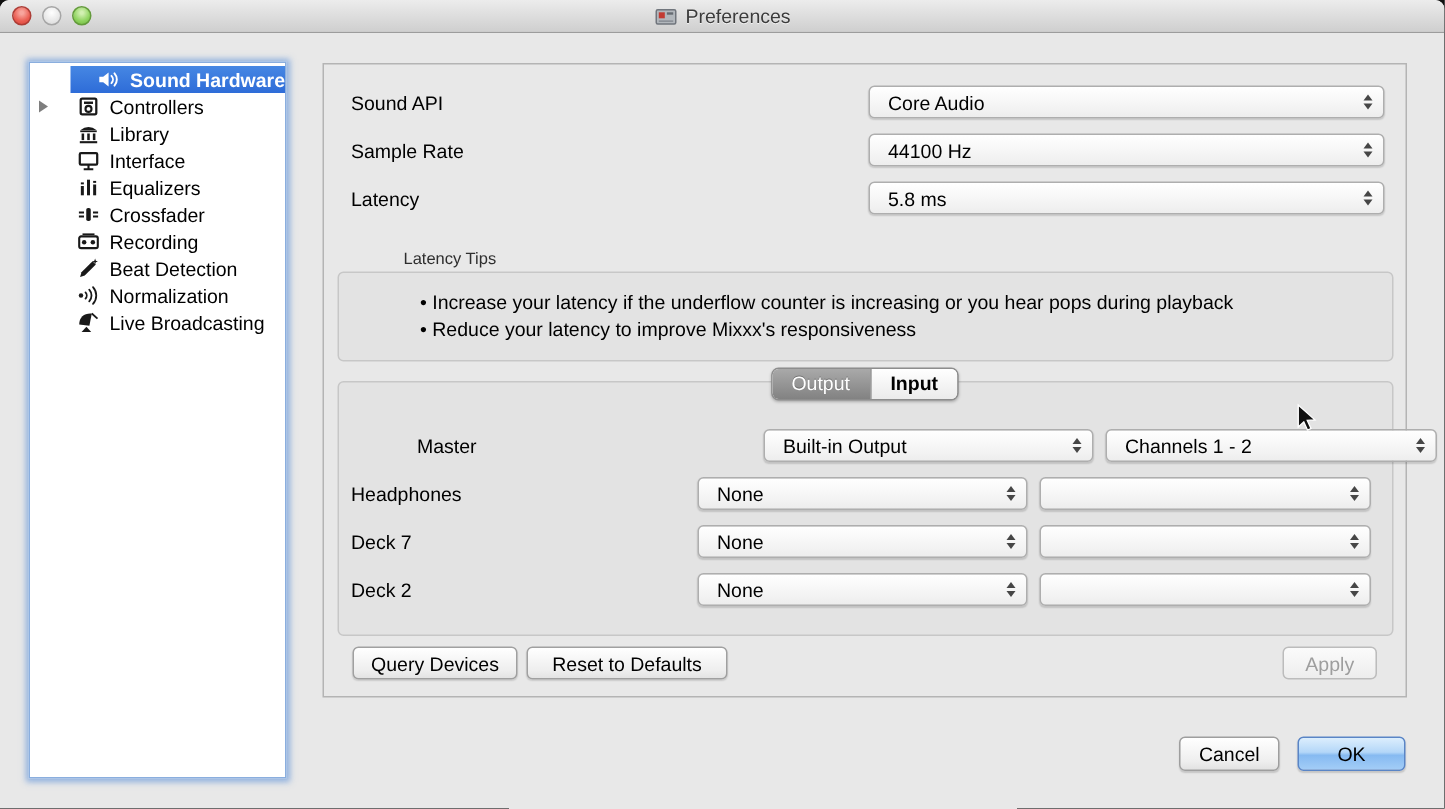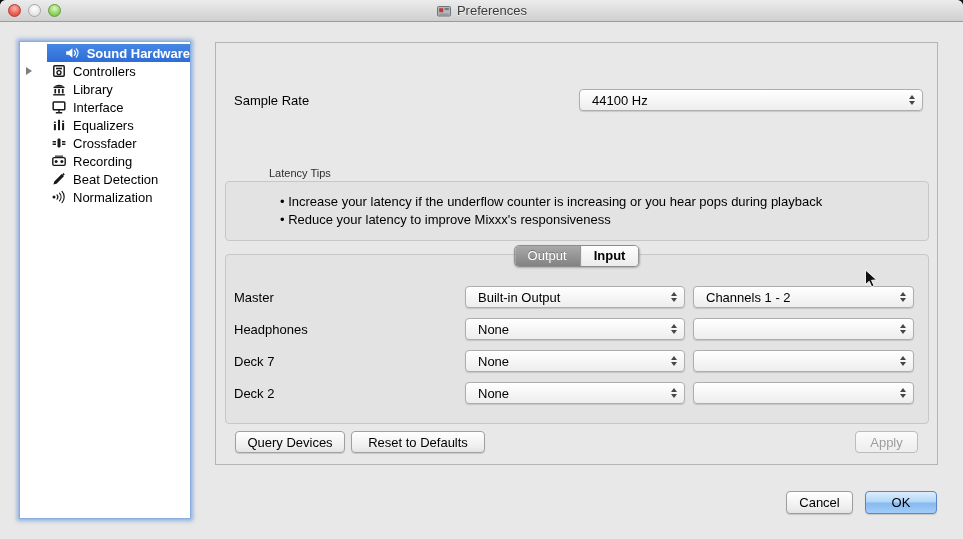--- a/index.html
+++ b/index.html
@@ -65,21 +65,21 @@
   .tip::before { content:"• "; }
   .io-box { position:absolute; left:9px; right:8px; top:211px; height:170px;
     background:#e3e3e3; border:1px solid #c7c7c7; border-radius:4px; }
   .segctl { position:absolute; top:202px; left:50%; transform:translateX(-50%);
     display:flex; border:1px solid #8d8d8d; border-radius:5px; overflow:hidden;
     box-shadow:0 1px 2px rgba(0,0,0,.25); z-index:2; background:#fff; }
   .seg { height:20px; line-height:20px; padding:0 13px; background:linear-gradient(#ffffff,#ebebeb); }
   .seg + .seg { border-left:1px solid #8d8d8d;font-weight:bold; }
   .seg.selected { background:linear-gradient(#a9a9a9,#828282); color:#fff; text-shadow:0 -1px 0 rgba(0,0,0,.3); }
   .io-row { position:absolute; left:18px; right:15px; height:22px; display:flex; align-items:center; }
-  .io-row-0 { top:243px; } .io-row-1 { top:275px; } .io-row-2 { top:307px; } .io-row-3 { top:339px; }
+  .io-row-0 { top:243px;margin-left:44px; } .io-row-1 { top:275px; } .io-row-2 { top:307px; } .io-row-3 { top:339px; }
   .dd-dev { left:231px; top:0; width:220px; }   
   .dd-chan { left:459px; top:0; width:221px; }
   .pbtn { position:absolute; height:22px; display:flex; align-items:center; justify-content:center;
     border:1px solid #a0a0a0; border-radius:4px;
     background:linear-gradient(#ffffff,#eeeeee 75%,#e3e3e3); box-shadow:0 1px 1px rgba(0,0,0,.13); }
   .btn-query { left:19px; top:388px; width:110px; }
   .btn-reset { left:135px; top:388px; width:134px; }
   .btn-apply { left:639px; top:388px; width:63px; color:#9e9e9e; border-color:#bcbcbc;
     background:linear-gradient(#fbfbfb,#ededed); box-shadow:none; }
   
@@ -222,36 +222,67 @@
       <span class="icn">
         <svg viewBox="0 0 16 16" width="16" height="16">
             <circle cx="3" cy="8" r="1.5" fill="currentColor"></circle>
             <path d="M6 5.9a3.1 3.1 0 010 4.2M8.5 4.1a5.8 5.8 0 010 7.8M11 2.4a8.3 8.3 0 010 11.2" stroke="currentColor" stroke-width="1.2" fill="none" stroke-linecap="round"></path>
           </svg>
       </span>
       <span class="slabel">Normalization</span>
     </div>
 
 
+    <div class="srow">
+      <span class="disc"></span>
+      <span class="icn">
+        <svg viewBox="0 0 16 16" width="16" height="16">
+            <path d="M1.8 9.4 C1.8 4.2 5.4 1.6 10.2 2 L8.6 10.2 Z" fill="currentColor"></path>
+            <path d="M10.2 2 L14 5.4" stroke="currentColor" stroke-width="1.2"></path>
+            <path d="M6.6 10.8 L9.8 14.4 H3.4 Z" fill="currentColor"></path>
+          </svg>
+      </span>
+      <span class="slabel">Live Broadcasting</span>
+    </div>
   </div>
 
   <div class="panel">
 
+    <div class="form-row row-api">
+      <span>Sound API</span>
+      <div class="dropdown dd-top">
+        <span>Core Audio</span>
+        <span class="dd-arrows">
+            <span class="arr-up"></span>
+            <span class="arr-dn"></span>
+          </span>
+      </div>
+    </div>
 
     <div class="form-row row-rate">
       <span>Sample Rate</span>
       <div class="dropdown dd-top">
         <span>44100 Hz</span>
         <span class="dd-arrows">
             <span class="arr-up"></span>
             <span class="arr-dn"></span>
           </span>
       </div>
     </div>
 
+    <div class="form-row row-lat">
+      <span>Latency</span>
+      <div class="dropdown dd-top">
+        <span>5.8 ms</span>
+        <span class="dd-arrows">
+            <span class="arr-up"></span>
+            <span class="arr-dn"></span>
+          </span>
+      </div>
+    </div>
 
 
     <div class="tips-title">Latency Tips</div>
     <div class="tips-box">
       <div class="tip">Increase your latency if the underflow counter is increasing or you hear pops during playback</div>
       <div class="tip">Reduce your latency to improve Mixxx's responsiveness</div>
     </div>
 
     <div class="segctl">
       <div class="seg selected">Output</div>

